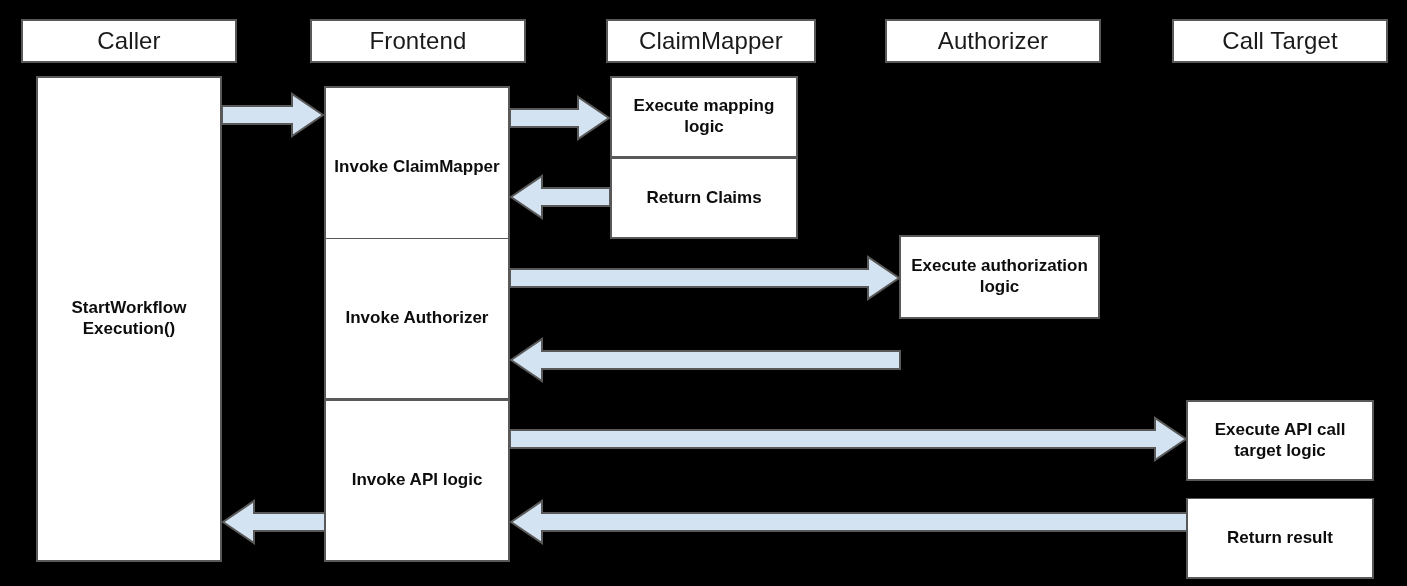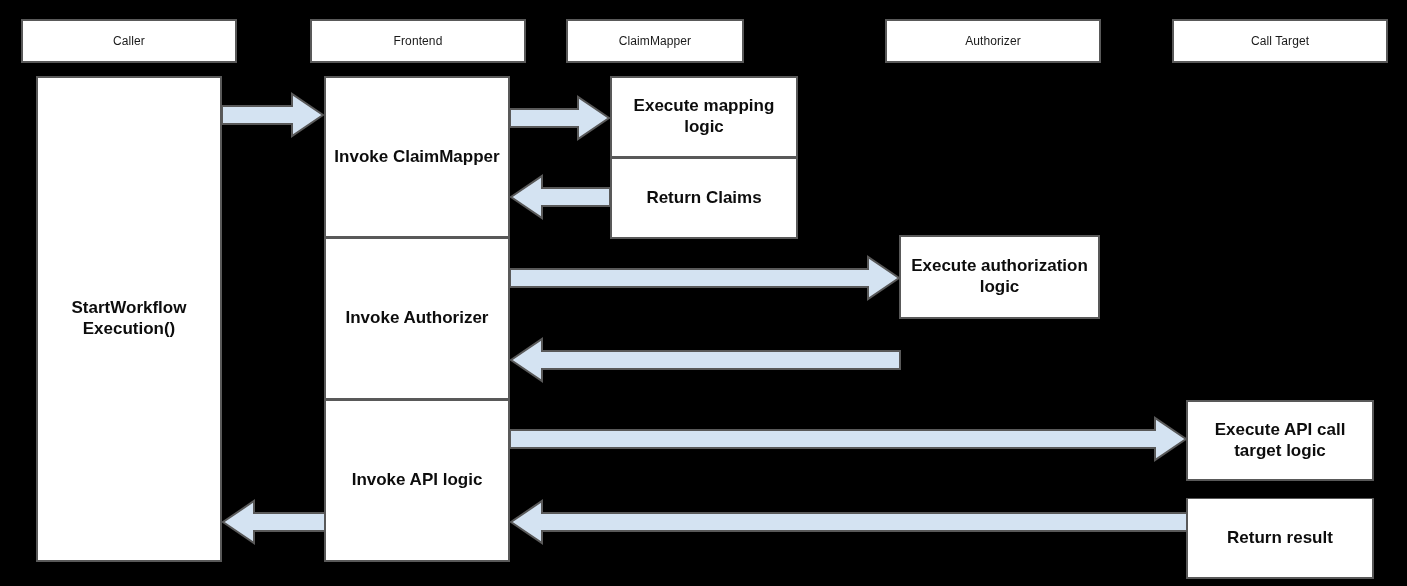--- a/index.html
+++ b/index.html
@@ -20,21 +20,21 @@
   
   .header-box {
     position: absolute;
     background: #ffffff;
     border: 2px solid #595959;
     box-sizing: border-box;
     display: flex;
     align-items: center;
     justify-content: center;
     color: #1a1a1a;
-    font-size: 12px;
+    font-size: 24px;
     font-weight: 400;
     letter-spacing: 0.1px;
   }
 
   
   .step-box {
     position: absolute;
     background: #ffffff;
     border: 2px solid #595959;
     box-sizing: border-box;
@@ -71,37 +71,37 @@
 <div id="diagram">
 
   <div class="header-box" style="left:21px; top:19px; width:216px; height:44px;">
     <span>Caller</span>
   </div>
 
   <div class="header-box" style="left:310px; top:19px; width:216px; height:44px;">
     <span>Frontend</span>
   </div>
 
-  <div class="header-box" style="left:566px; top:19px; width:178px; height:44px;">
+  <div class="header-box" style="left:606px; top:19px; width:210px; height:44px;">
     <span>ClaimMapper</span>
   </div>
 
   <div class="header-box" style="left:885px; top:19px; width:216px; height:44px;">
     <span>Authorizer</span>
   </div>
 
   <div class="header-box" style="left:1172px; top:19px; width:216px; height:44px;">
     <span>Call Target</span>
   </div>
 
   <div class="step-box" style="left:36px; top:76px; width:186px; height:486px;">
     <span>StartWorkflow Execution()</span>
   </div>
 
-  <div class="step-box" style="left:324px; top:76px; width:186px; height:162px;">
+  <div class="step-box" style="left:324px; top:86px; width:186px; height:162px;">
     <span>Invoke ClaimMapper</span>
   </div>
   <div class="step-box stacked-below" style="left:324px; top:238px; width:186px; height:162px;">
     <span>Invoke Authorizer</span>
   </div>
   <div class="step-box stacked-below" style="left:324px; top:400px; width:186px; height:162px;">
     <span>Invoke API logic</span>
   </div>
 
   <div class="step-box" style="left:610px; top:76px; width:188px; height:82px;">

